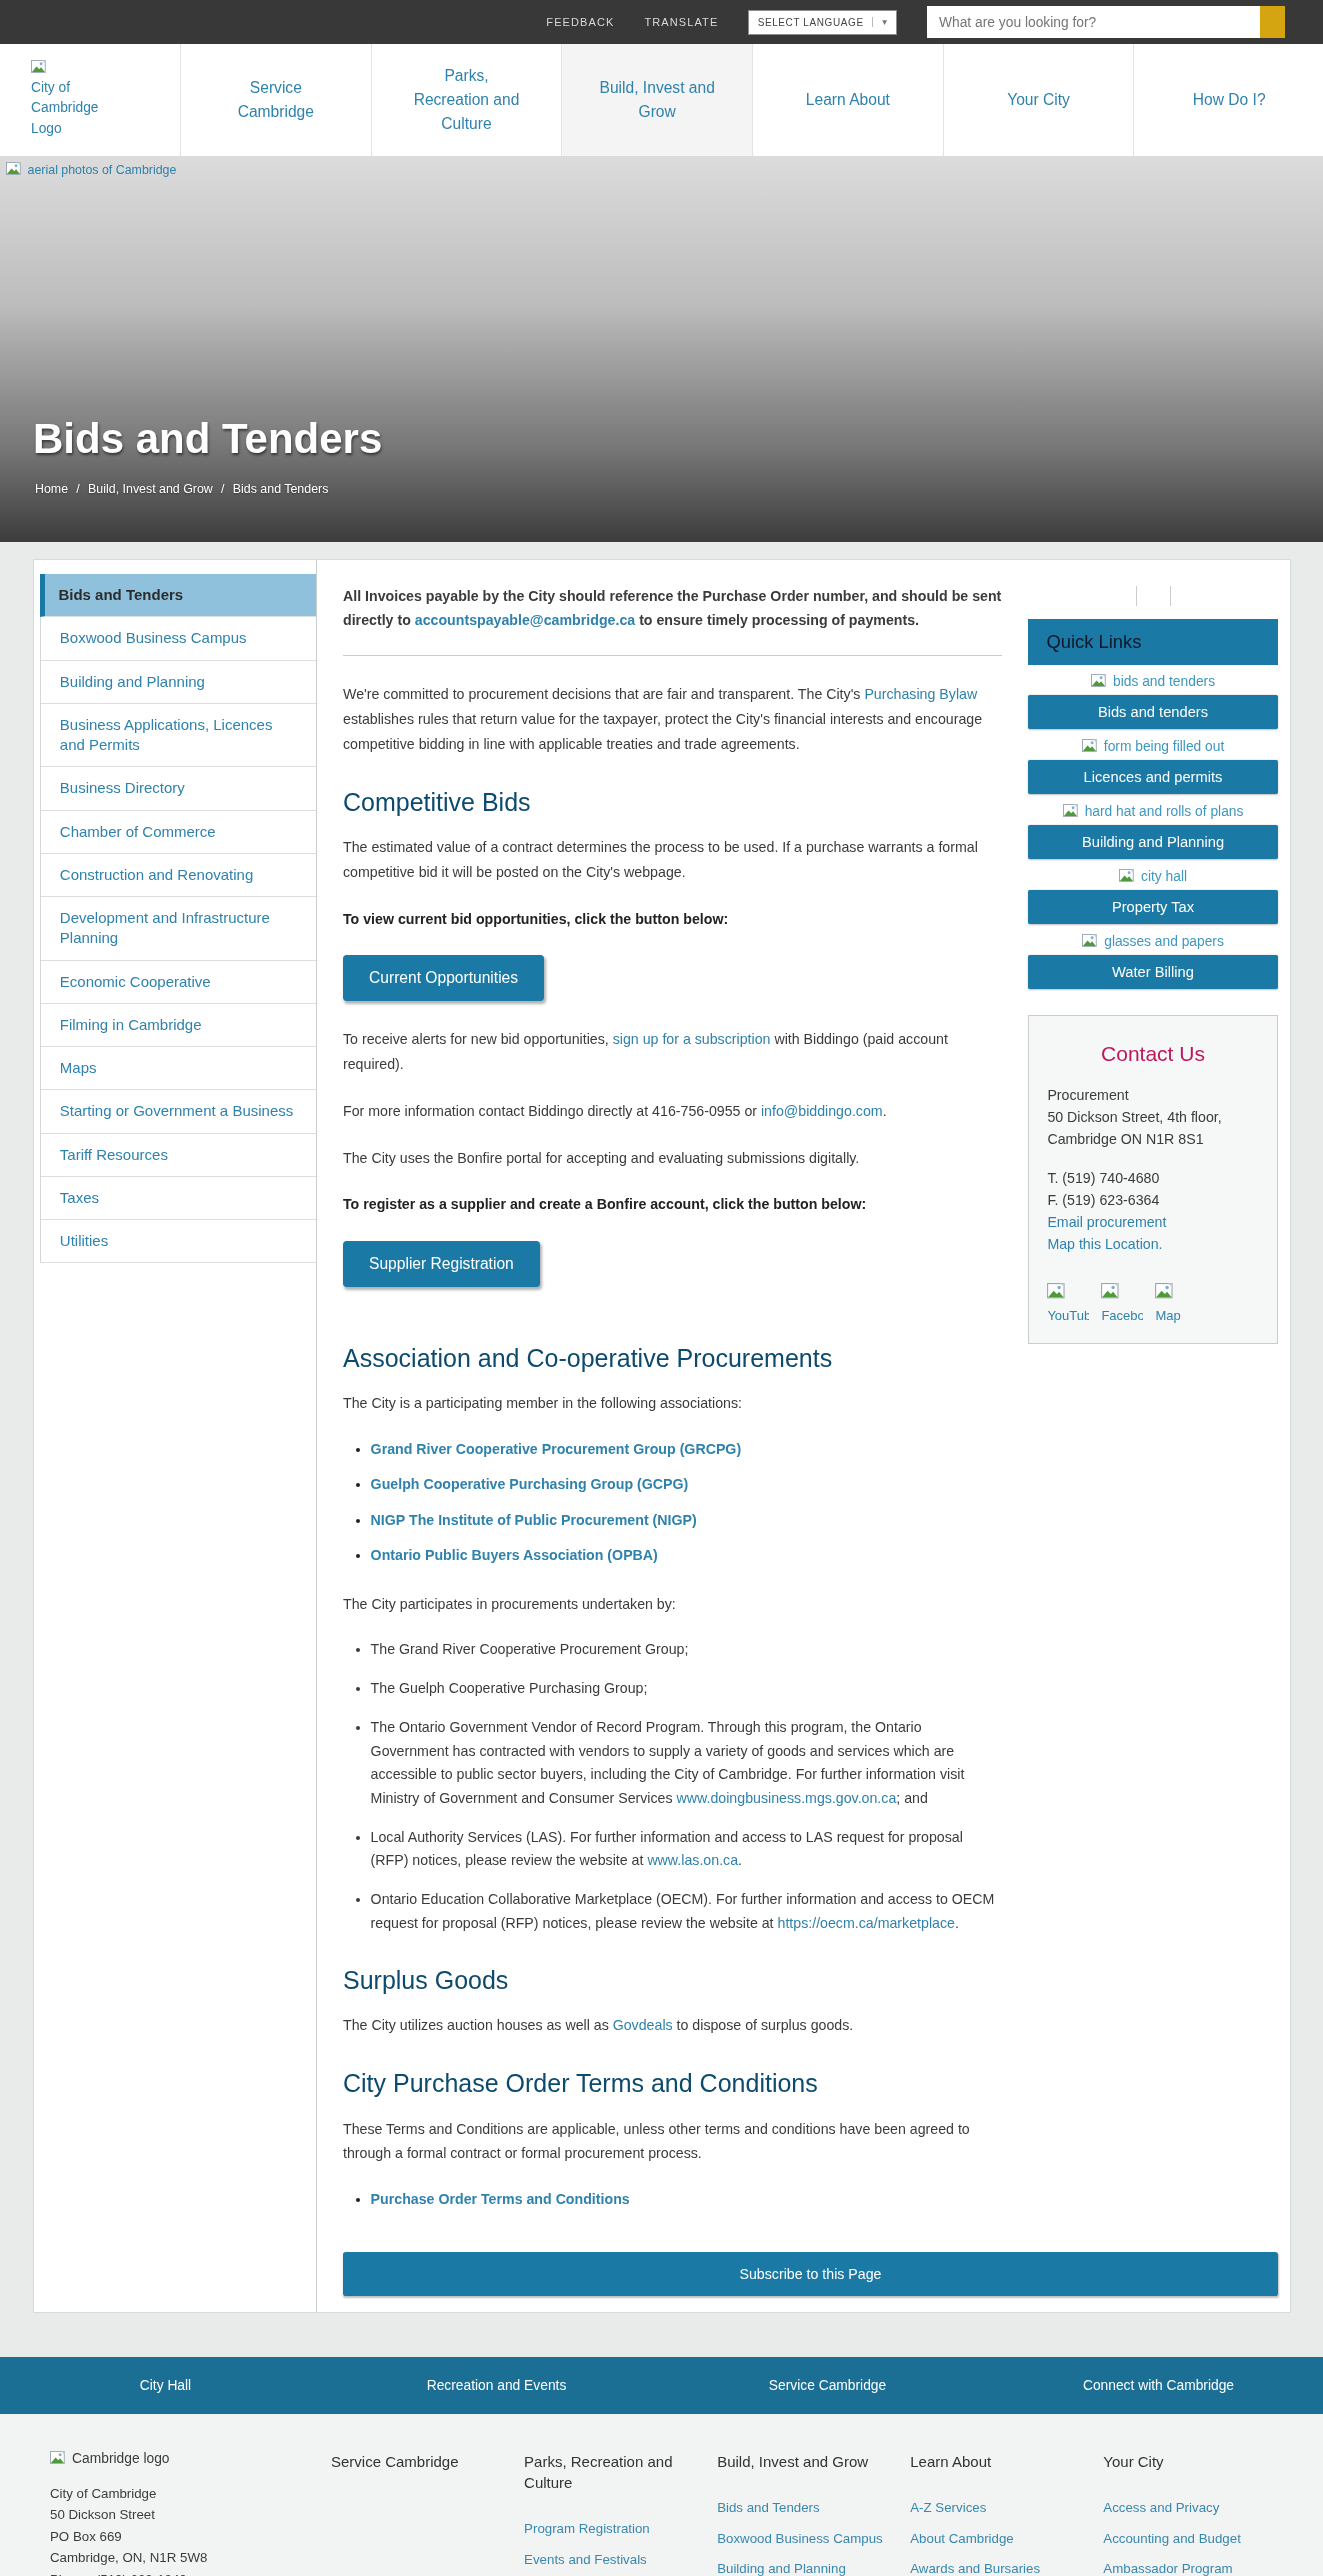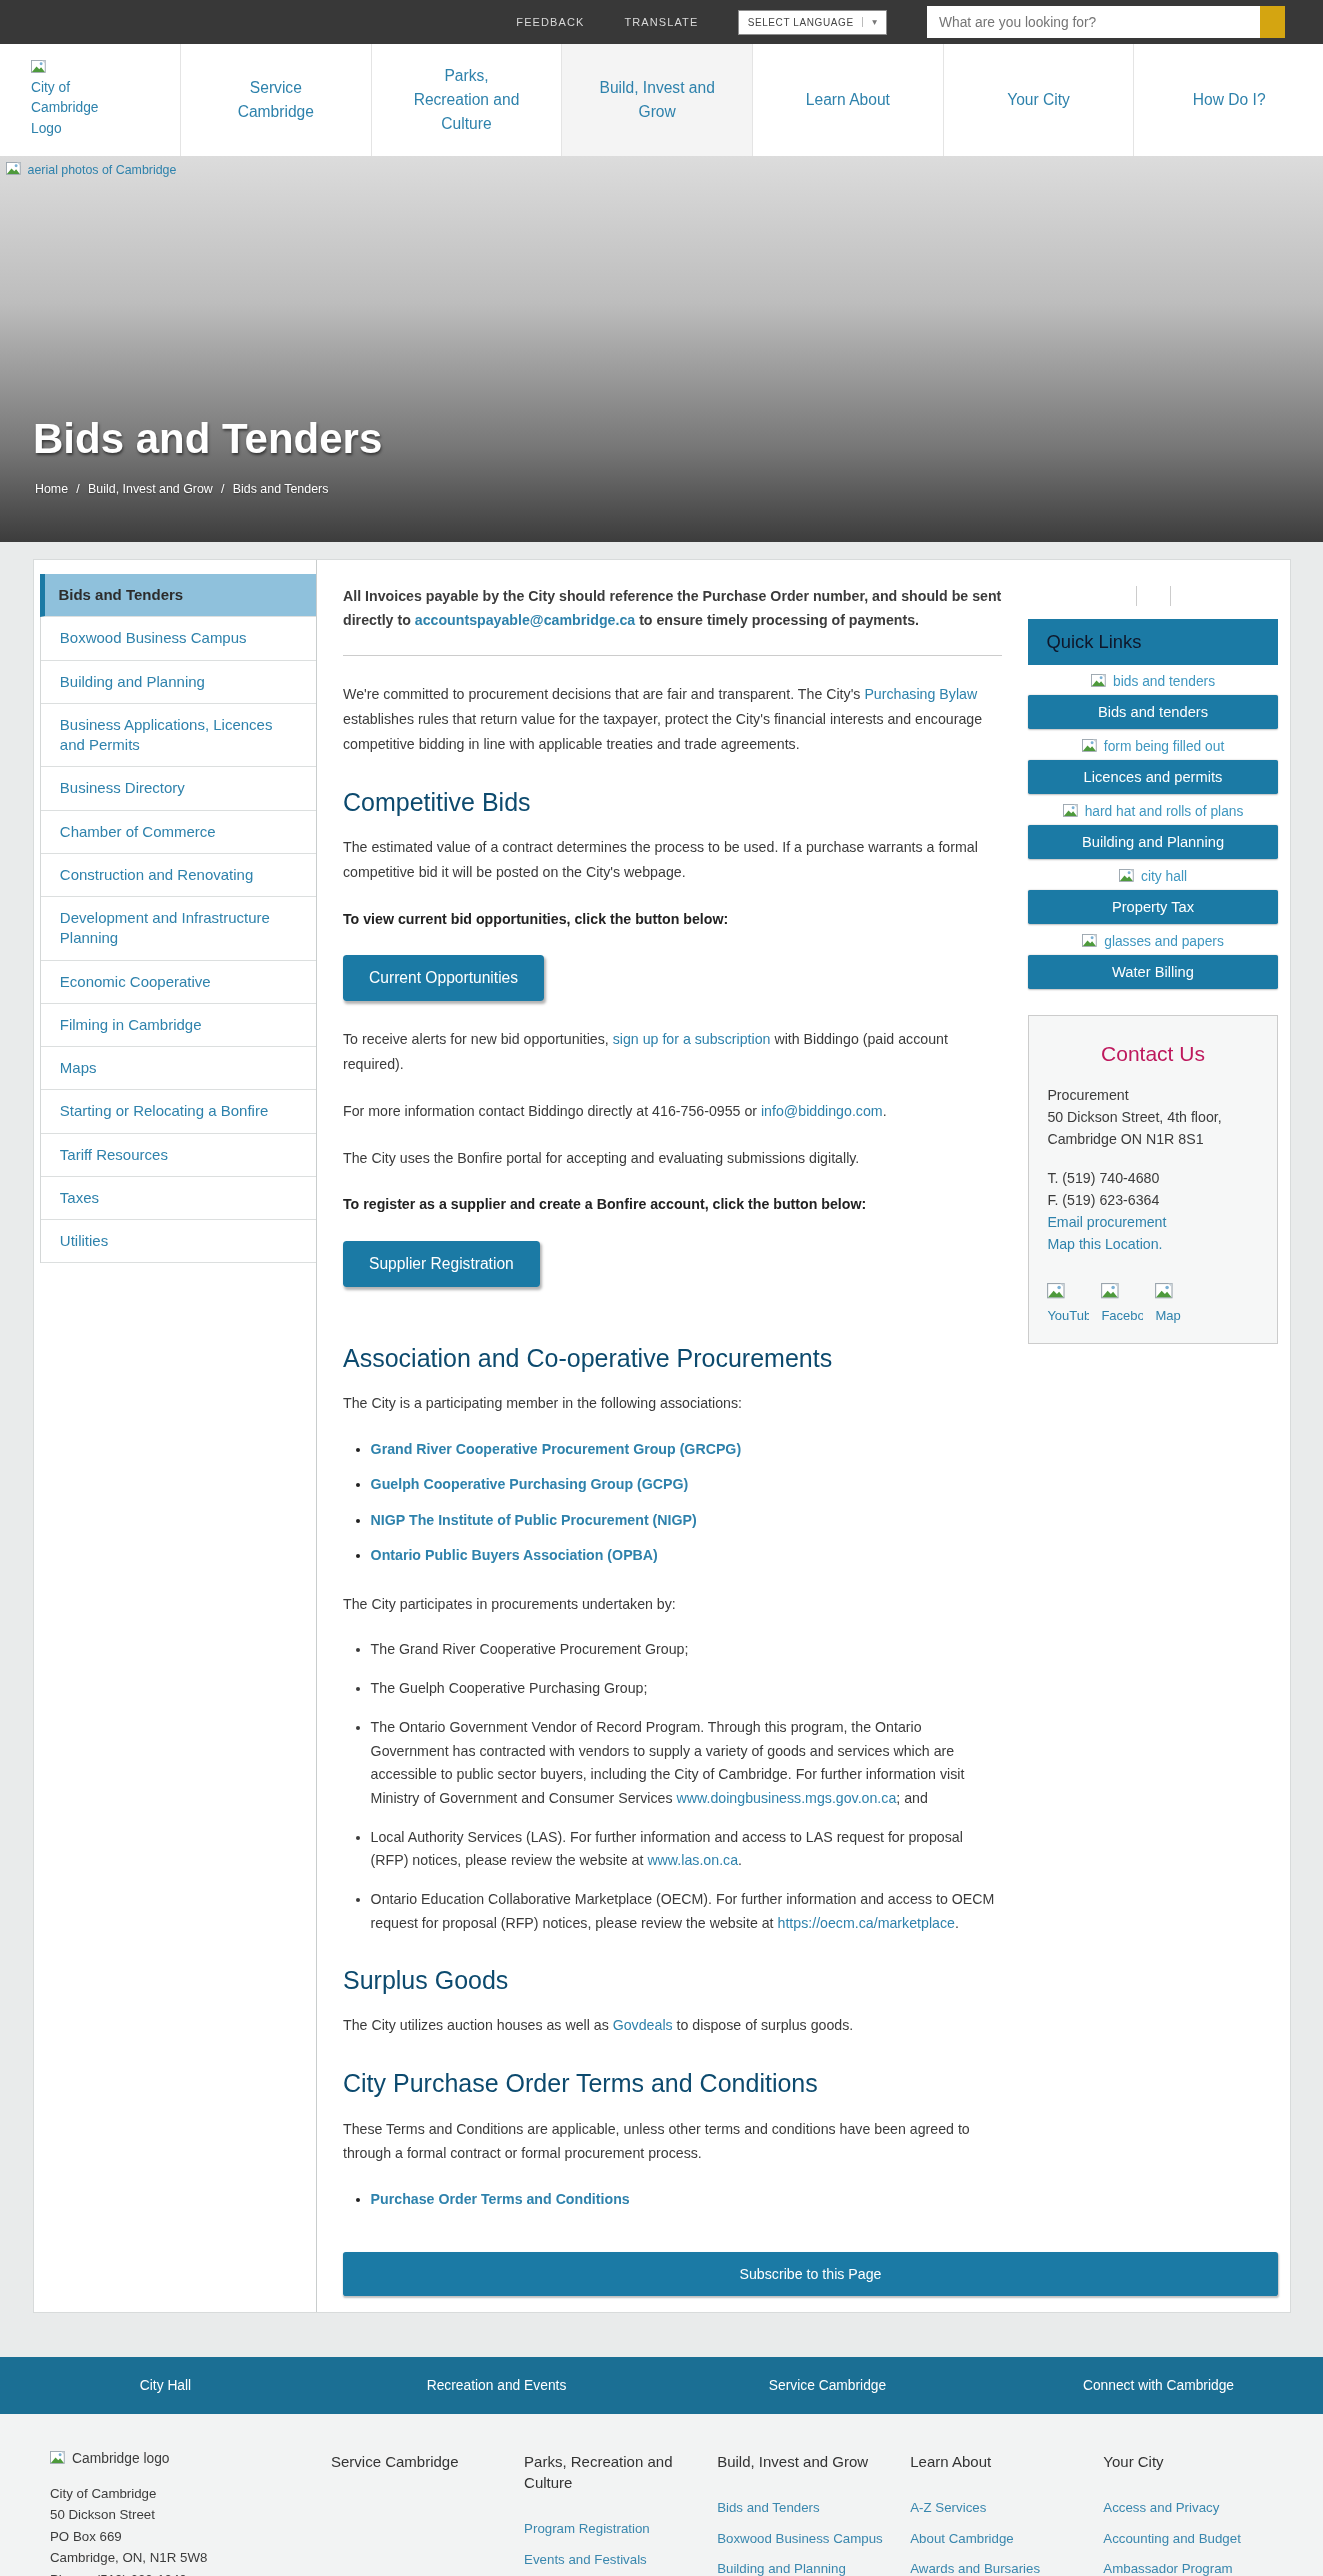--- a/index.html
+++ b/index.html
@@ -6,21 +6,21 @@
   html,body { margin:0; padding:0; }
   body {
     width:1324px; min-height:2576px;
     font-family:"Liberation Sans", sans-serif;
     background:#e9ebeb; color:#333;
   }
   a { cursor:pointer; }
 
   
   .utility { background:#383838; height:44px; display:flex; align-items:center;
-             justify-content:flex-end; gap:40px; padding-right:39px; }
+             justify-content:flex-end; gap:30px; padding-right:39px; }
   .u-link { color:#d9d9d9; font-size:11px; letter-spacing:1.1px; text-decoration:none; }
   .lang-select { background:#fff; border:0.9px solid #8d8d8d; height:25px; display:flex;
                  align-items:center; font-size:10px; color:#444; cursor:pointer; }
   .lang-select .txt { padding:0 8.3px; letter-spacing:0.6px; white-space:nowrap; }
   .lang-select .arr { border-left:0.9px solid #bbb; padding:0 7.4px; color:#777; font-size:8.3px; }
   .searchbox { display:flex; }
   .searchbox input { width:333px; height:32px; border:none; padding:0 12px; font-size:13.8px;
                      font-family:inherit; color:#222; outline:none; }
   .search-btn { width:25px; height:32px; background:#d4a511; border:none; cursor:pointer; }
 
@@ -212,21 +212,21 @@
 
         <li class="side-item">
           <a>Filming in Cambridge</a>
         </li>
 
         <li class="side-item">
           <a>Maps</a>
         </li>
 
         <li class="side-item">
-          <a>Starting or Relocating a Bonfire</a>
+          <a>Starting or Government a Business</a>
         </li>
 
         <li class="side-item">
           <a>Tariff Resources</a>
         </li>
 
         <li class="side-item">
           <a>Taxes</a>
         </li>
 

